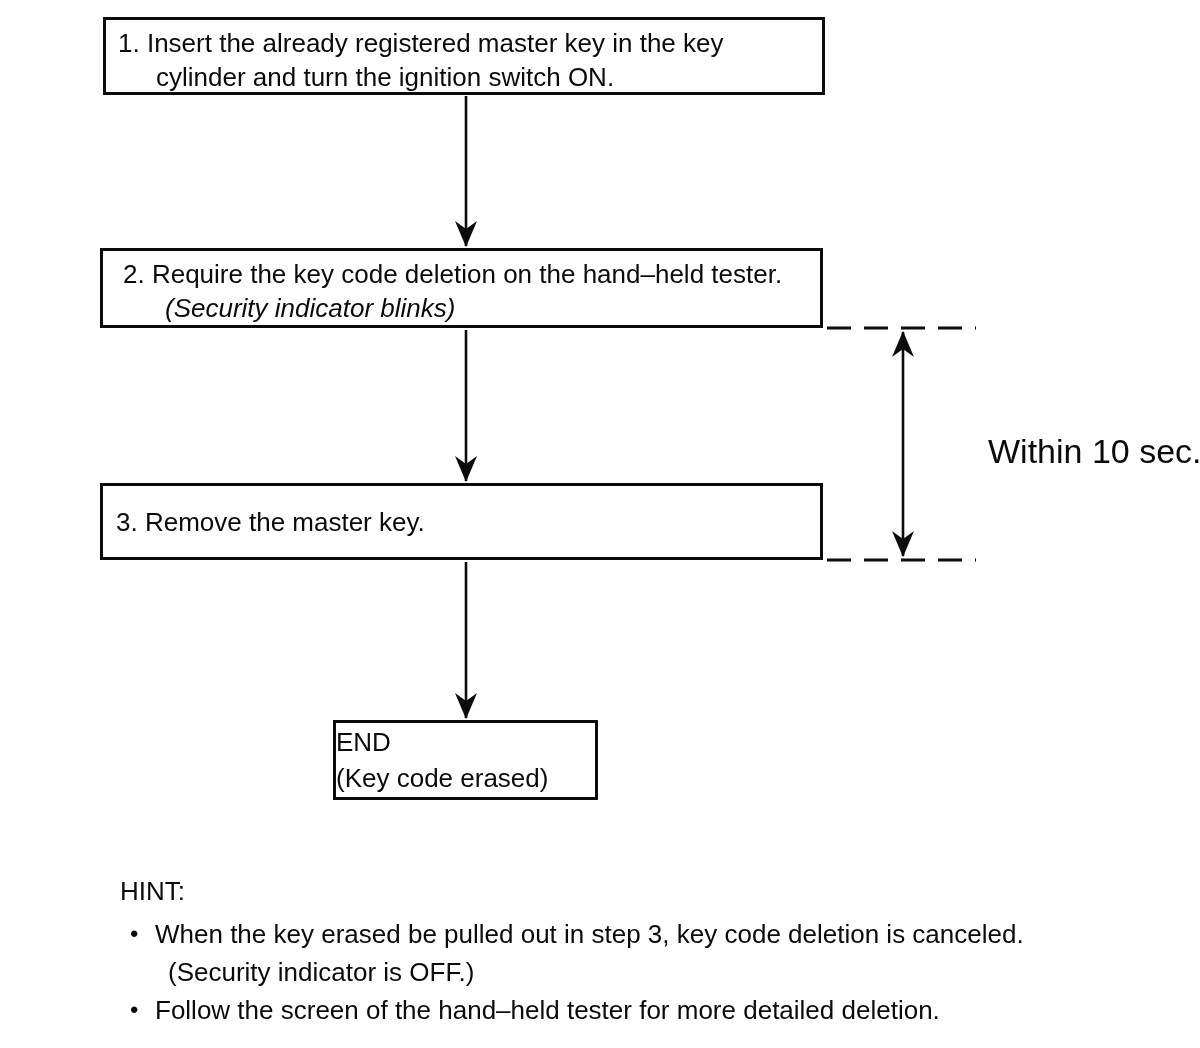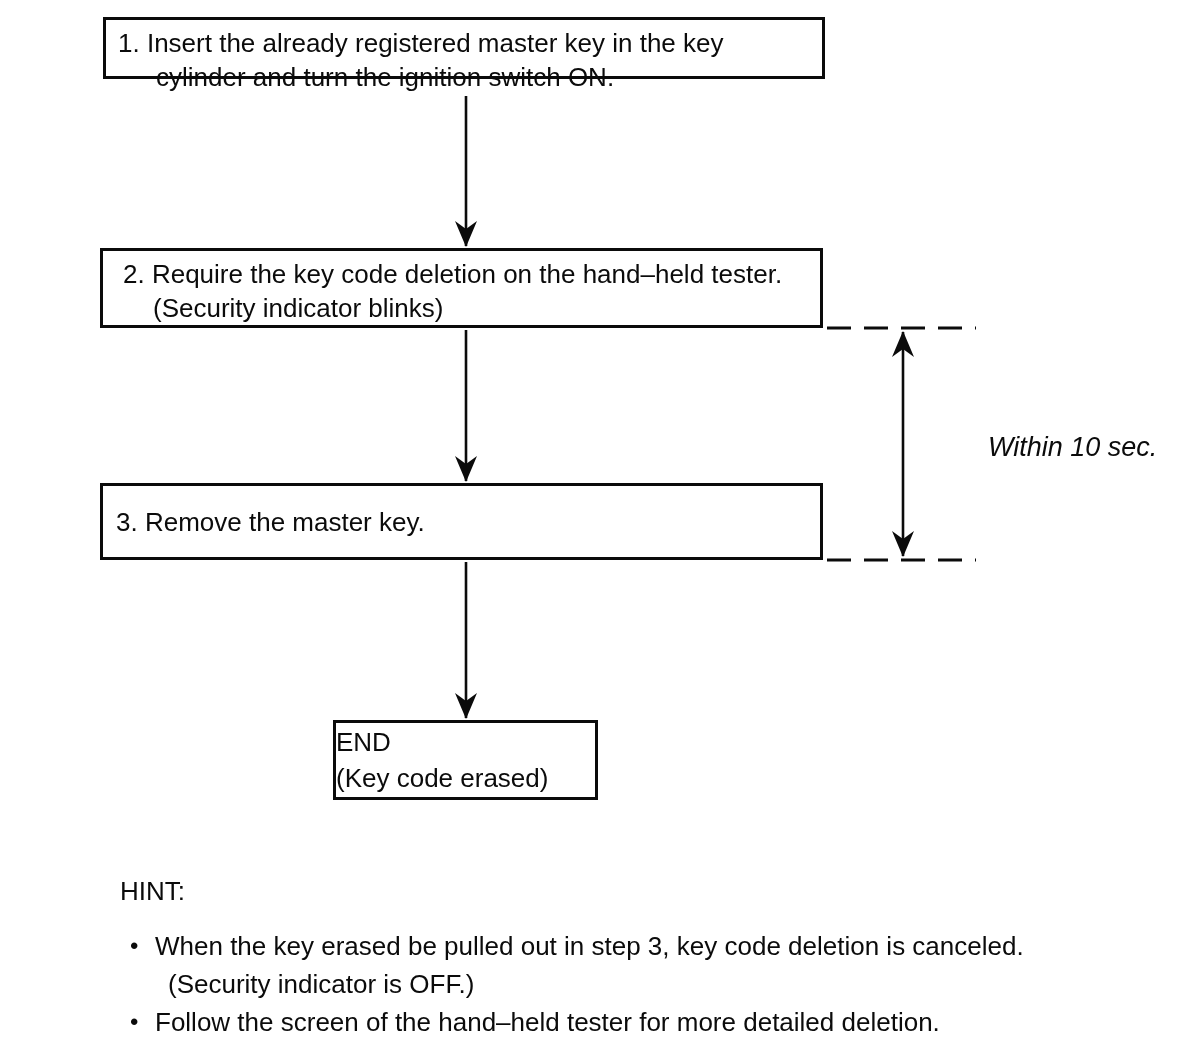--- a/index.html
+++ b/index.html
@@ -30,47 +30,46 @@
     stroke-width: 3;
     stroke-dasharray: 24 13;
   }
   .box {
     position: absolute;
     box-sizing: border-box;
     border: 3px solid #0b0b0b;
     background: #ffffff;
     line-height: 34px;
   }
-  .box-step1 { left: 103px; top: 17px;  width: 722px; height: 62px; padding: 6px 8px 0 12px; }
+  .box-step1 { left: 103px; top: 17px;  width: 722px; height: 78px; padding: 6px 8px 0 12px; }
   .box-step2 { left: 100px; top: 248px; width: 723px; height: 80px; padding: 6px 8px 0 20px; }
   .box-step3 {
     left: 100px; top: 483px; width: 723px; height: 77px;
     display: flex; align-items: center; padding-left: 13px; text-align: right;
   }
   .box-end {
     left: 333px; top: 720px; width: 265px; height: 80px;
     display: flex; flex-direction: column; justify-content: center;
     text-align: left; line-height: 36px;
   }
   .indent-step1 { margin-left: 38px; }
-  .indent-step2 { margin-left: 30px; }
+  .indent-step2 { margin-left: 42px; font-style: italic; }
   .timing-label {
     position: absolute;
     left: 988px; top: 432px;
-    font-size: 27px;
+    font-size: 34px;
     white-space: nowrap;
-    font-style: italic;
   }
   .hint {
     position: absolute;
     left: 120px; top: 872px;
     width: 1020px;
     line-height: 38px;
   }
-  .hint-title { margin-bottom: 17px; }
+  .hint-title { margin-bottom: 5px; }
   .hint-item {
     display: flex;
     align-items: flex-start;
   }
   .hint-bullet {
     width: 35px;
     flex: 0 0 35px;
     padding-left: 10px;
     box-sizing: border-box;
     font-size: 24px;

